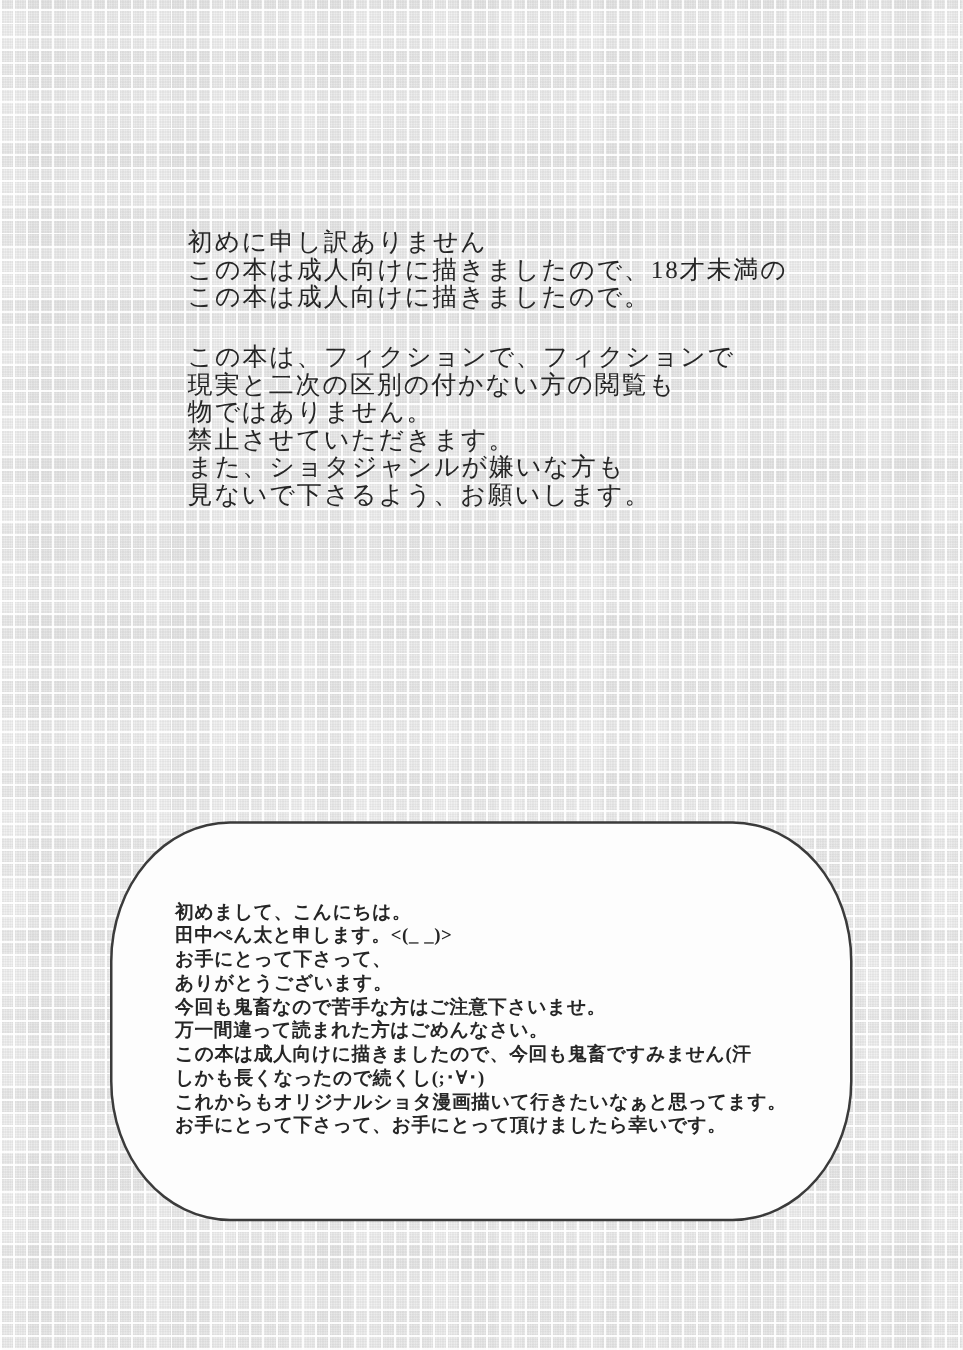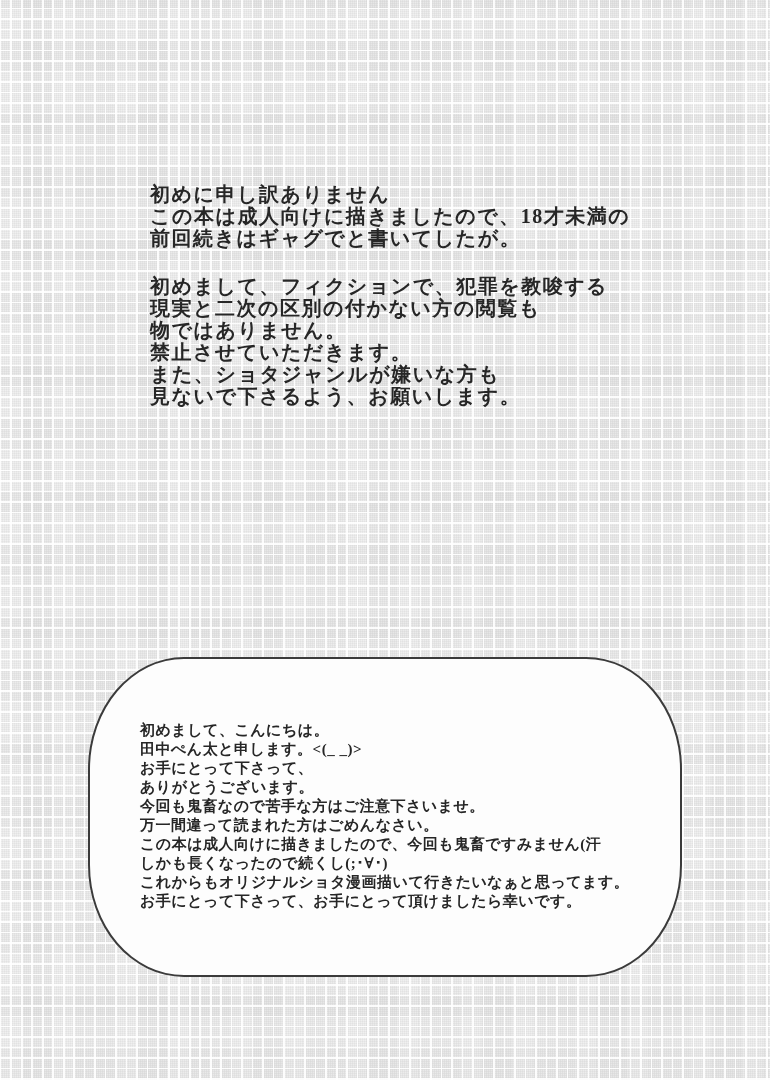--- a/index.html
+++ b/index.html
@@ -23,21 +23,21 @@
       repeating-linear-gradient(90deg, transparent 0 21px, rgba(140,140,140,0.05) 21px 52px, transparent 52px 73px, rgba(140,140,140,0.035) 73px 115px),
       repeating-linear-gradient(0deg,  rgba(140,140,140,0.045) 0 31px, transparent 31px 63px, rgba(140,140,140,0.06) 63px 84px, transparent 84px 126px);
   }
   .disclaimer {
     position: absolute;
     left: 150px;
     top: 183px;
     font-size: 20px;
     line-height: 22px;
     letter-spacing: 1.5px;
-    font-weight: 700;
+    font-weight: 400;
     color: #262626;
   }
   .disclaimer .para + .para { margin-top: 26px; }
   .line {
     min-height: 22px;
     white-space: pre;
   }
   .greeting-box {
     position: absolute;
     left: 88px;
@@ -60,24 +60,24 @@
 </style>
 </head>
 <body>
 
 <div class="page">
 
   <div class="disclaimer">
     <div class="para">
       <div class="line">初めに申し訳ありません</div>
       <div class="line">この本は成人向けに描きましたので、18才未満の</div>
-      <div class="line">前回続きはギャグでと書いてしたが。</div>
+      <div class="line">この本は成人向けに描きましたので。</div>
     </div>
     <div class="para">
-      <div class="line">初めまして、フィクションで、犯罪を教唆する</div>
+      <div class="line">この本は、フィクションで、フィクションで</div>
       <div class="line">現実と二次の区別の付かない方の閲覧も</div>
       <div class="line">物ではありません。</div>
       <div class="line">禁止させていただきます。</div>
       <div class="line">また、ショタジャンルが嫌いな方も</div>
       <div class="line">見ないで下さるよう、お願いします。</div>
     </div>
   </div>
 
   <div class="greeting-box">
     <div class="para">

